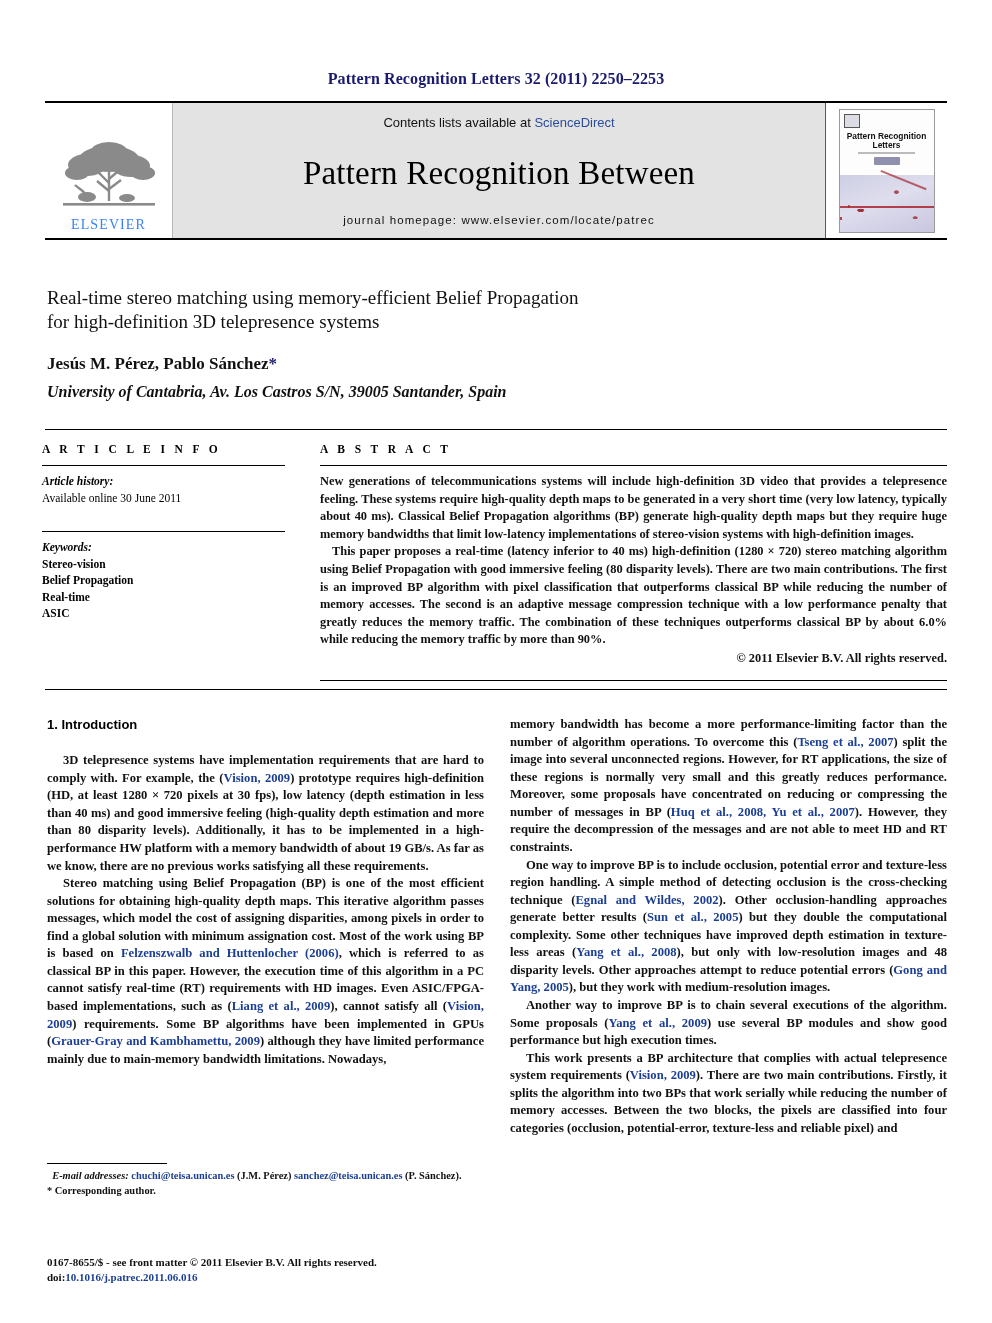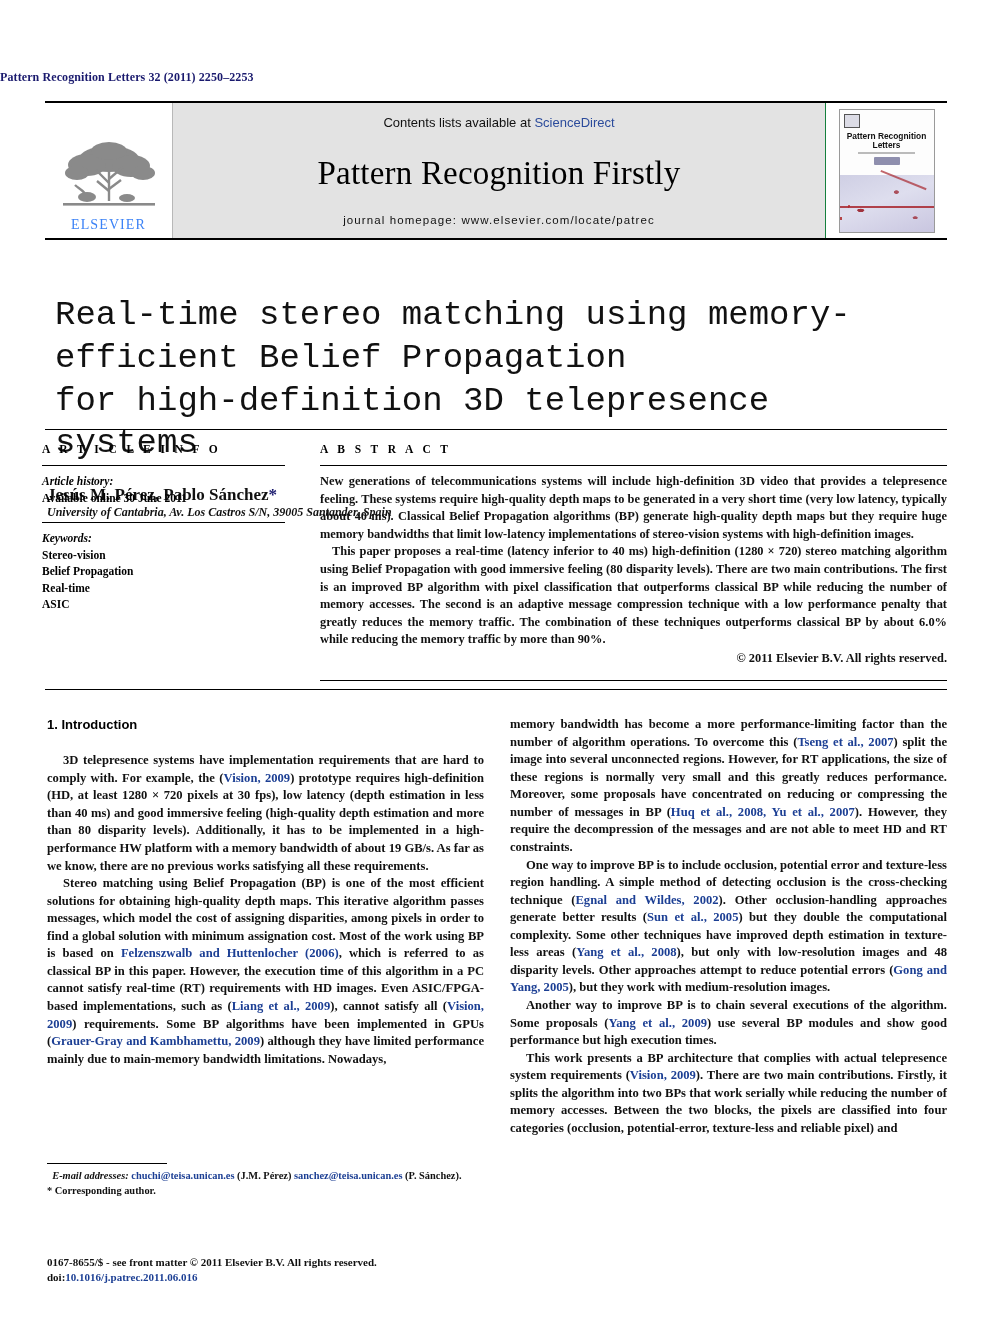--- a/index.html
+++ b/index.html
@@ -21,22 +21,22 @@
     height: 1323px;
     padding: 0;
   }
 
   
   .running-head {
     position: absolute;
     top: 70px;
     left: 0;
     width: 992px;
-    text-align: left;
-    font-size: 12px;
+    text-align: center;
+    font-size: 16px;
     font-weight: bold;
     color: #1a1a6e;
     letter-spacing: .1px;
   }
 
   
   .masthead {
     position: absolute;
     top: 101px;
     left: 45px;
@@ -184,40 +184,41 @@
   }
 
   
   .title-block {
     position: absolute;
     top: 286px;
     left: 47px;
     width: 880px;
   }
   .paper-title {
-    font-family: Liberation Mono, monospace;
-    font-size: 34px;
+    font-family: Liberation Serif, serif;
+    font-size: 19px;
     line-height: 1.26;
     color: #111;
-    margin: 8px;
+    margin: 0;
     font-weight: normal;
   }
   .authors {
     font-family: "Liberation Serif", serif;
     font-size: 17px;
     font-weight: bold;
     margin-top: 20px;
     color: #111;
   }
   .authors .star { color:#1a1a6e; font-weight: bold; }
   .affiliation {
     font-family: "Liberation Serif", serif;
     font-style: italic;
     font-weight: bold;
-    font-size: 12px;
+    font-size: 16px;
+    margin-top: 9px;
     color: #111;
   }
 
   
   .info-rule-top {
     position: absolute;
     top: 429px;
     left: 45px;
     width: 902px;
     border-top: 1px solid #000;
@@ -245,23 +246,23 @@
   .hr-thin { border-top: 1px solid #000; margin: 0 0 7px 0; }
   .info-label {
     font-style: italic;
     font-weight: bold;
     font-size: 11.5px;
     line-height: 1.45;
   }
   .info-text {
     font-size: 11.5px;
     line-height: 1.45;
-    font-weight: bold;
-  }
-  .kw-block { margin-top: 16px; }
+    font-weight: normal;
+  }
+  .kw-block { margin-top: 25px; }
   .kw-item { font-size: 11.5px; line-height: 1.42; font-weight: bold; }
   .abs-body {
     font-size: 12.4px;
     line-height: 1.42;
     text-align: justify;
     font-weight: bold;
     color: #111;
   }
   .abs-body p { margin: 0; }
   .abs-body p + p { text-indent: 12px; }
@@ -374,21 +375,21 @@
         </g>
         <rect x="6" y="64" width="92" height="2.6" fill="#8a8a8a"></rect>
       </svg>
       <div class="elsevier-word">ELSEVIER</div>
     </div>
 
     <div class="masthead-center">
       <div class="contents-line">
         <span>Contents lists available at </span><span class="sd">ScienceDirect</span>
       </div>
-      <div class="journal-title">Pattern Recognition Firstly</div>
+      <div class="journal-title">Pattern Recognition Between</div>
       <div class="homepage-line">journal homepage: www.elsevier.com/locate/patrec</div>
     </div>
 
     <div class="masthead-cover">
       <div class="cover-thumb">
         <div class="cover-top">
           <div class="cover-badge"></div>
           <div class="cover-title">
             <div>Pattern Recognition</div>
             <div>Letters</div>

